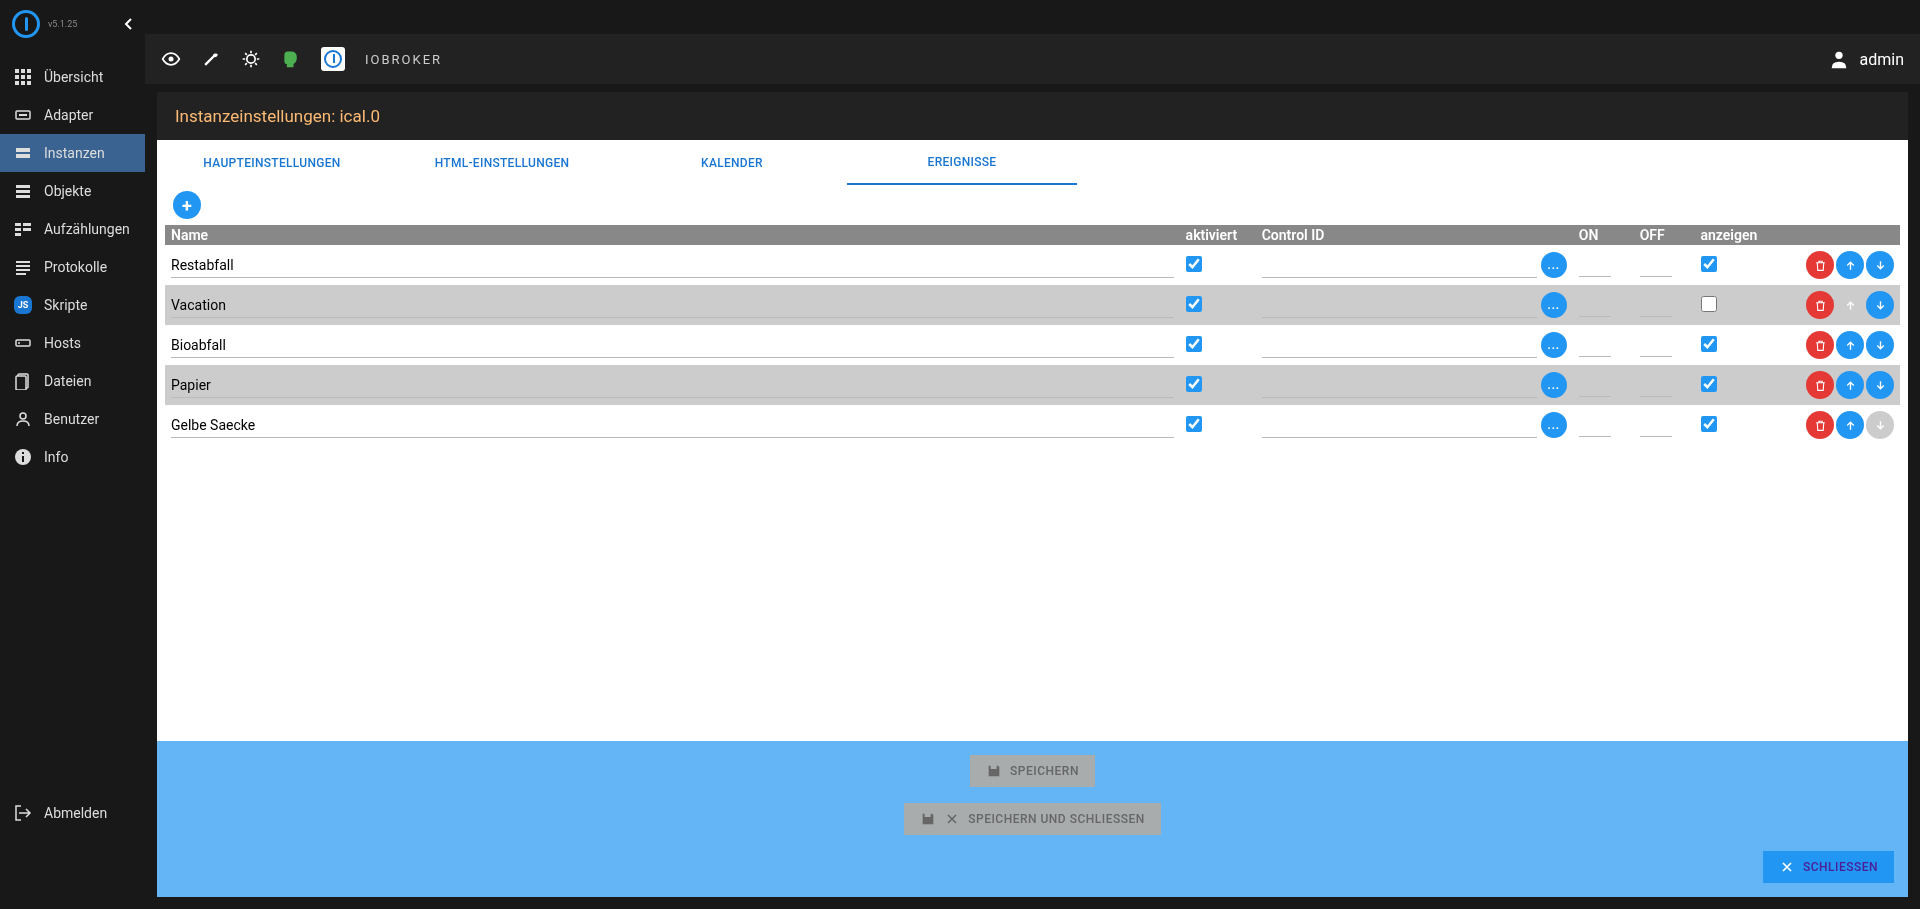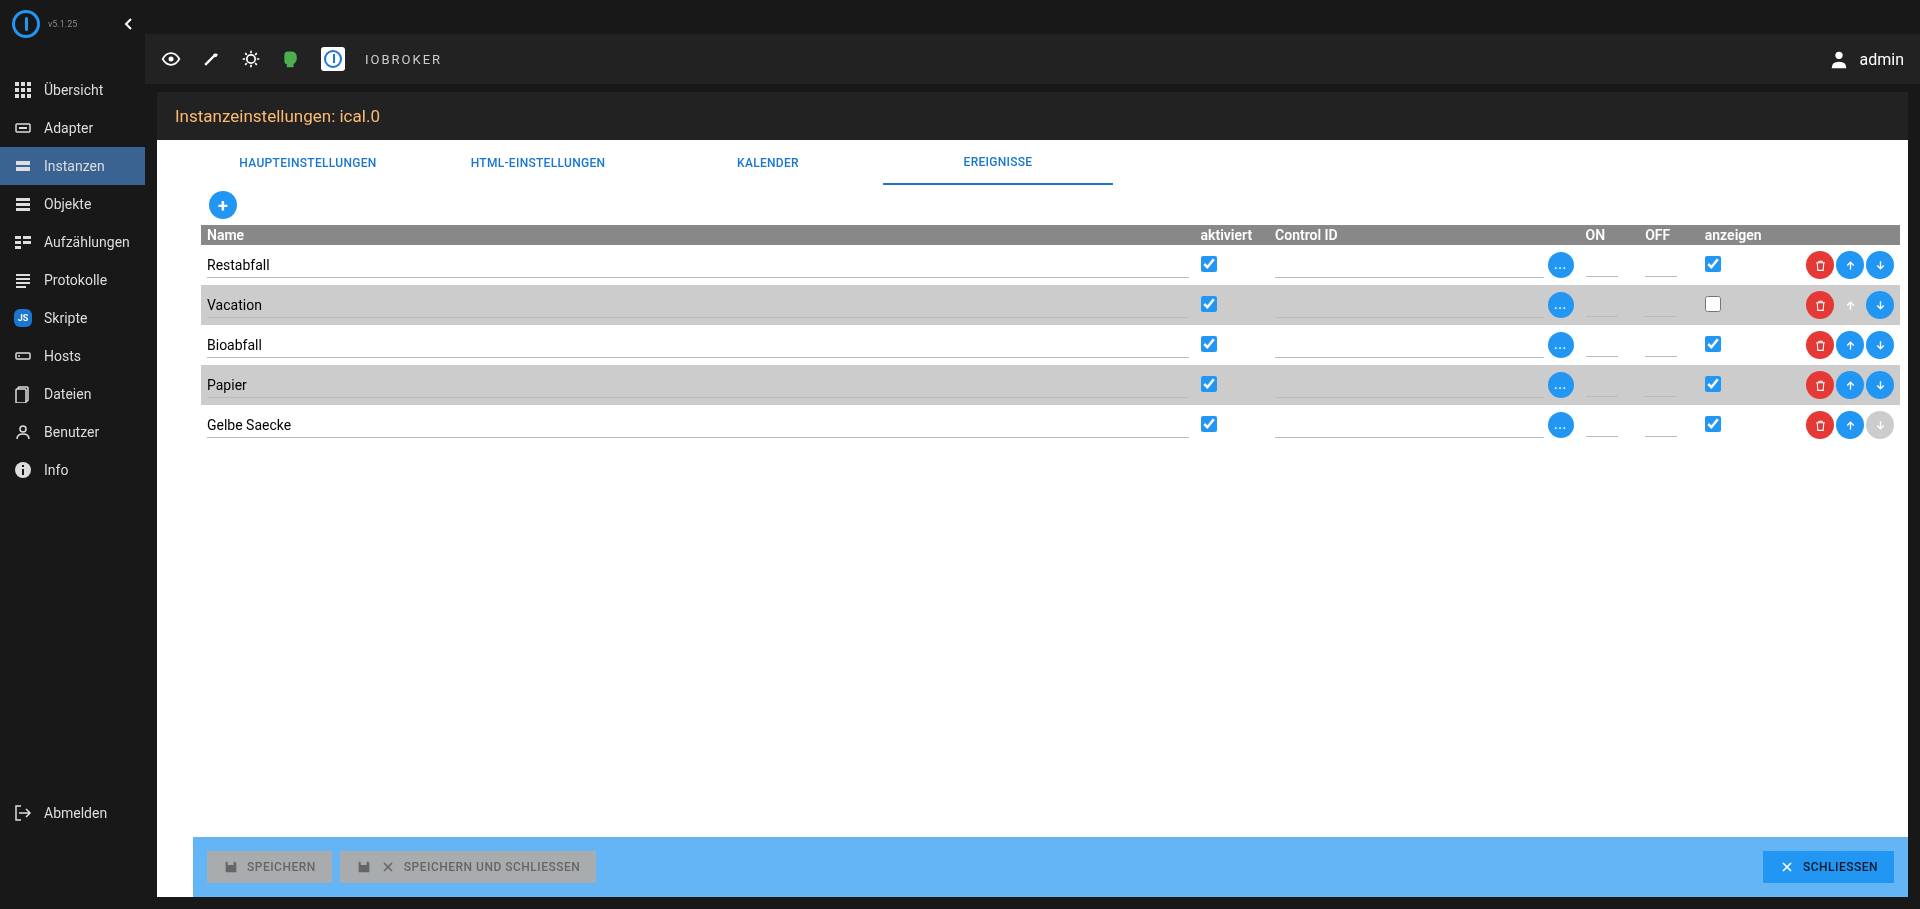--- a/index.html
+++ b/index.html
@@ -1,17 +1,17 @@
 <!DOCTYPE html>
 <html><head>
 <meta charset="utf-8">
 <style>
 * { margin: 0; padding: 0; box-sizing: border-box; font-family: -apple-system, BlinkMacSystemFont, "Segoe UI", Roboto, Arial, sans-serif; }
 body { background: #181818; color: #fff; width: 1920px; height: 909px; overflow: hidden; display: flex; }
-.sidebar { width: 145px; background: #181818; display: flex; flex-direction: column; gap: 13px; }
+.sidebar { width: 145px; background: #181818; display: flex; flex-direction: column; }
 .sidebar-header { display: flex; align-items: center; padding: 10px 12px; gap: 8px; }
 .logo-circle { width: 28px; height: 28px; border-radius: 50%; border: 3px solid #2196f3; display: flex; align-items: center; justify-content: center; position: relative; }
 .logo-circle::before { content: ""; position: absolute; width: 3px; height: 14px; background: #2196f3; border-radius: 2px; }
 .version { font-size: 9px; color: #888; }
 .collapse-icon { margin-left: auto; cursor: pointer; }
 .sidebar-nav { flex: 1; margin-top: 10px; }
 .sidebar-item { display: flex; align-items: center; gap: 12px; padding: 10px 14px; cursor: pointer; font-size: 14px; color: #ddd; }
 .sidebar-item.active { background: #3a6391; }
 .sidebar-item svg, .sidebar-item .icon { width: 18px; height: 18px; flex-shrink: 0; }
 .sidebar-footer { padding-bottom: 77px; }
@@ -19,44 +19,44 @@
 .topbar { height: 50px; background: #222; display: flex; align-items: center; padding: 16px 16px; gap: 20px; margin-top: 34px; }
 .topbar-icon { width: 20px; height: 20px; cursor: pointer; color: #fff; }
 .topbar-logo { width: 24px; height: 24px; background: #fff; border-radius: 3px; display: flex; align-items: center; justify-content: center; }
 .topbar-logo-inner { width: 18px; height: 18px; border: 2px solid #1976d2; border-radius: 50%; position: relative; }
 .topbar-logo-inner::before { content: ""; position: absolute; left: 7px; top: 2px; width: 2px; height: 9px; background: #1976d2; }
 .brand-text { font-size: 13px; letter-spacing: 2px; color: #ccc; }
 .user-section { margin-left: auto; display: flex; align-items: center; gap: 10px; }
 .user-icon { width: 22px; height: 22px; }
 .content { flex: 1; background: #181818; padding: 8px 12px 12px 12px; display: flex; flex-direction: column; }
 .content-title-bar { background: #222; padding: 14px 18px; font-size: 17px; color: #fdba74; }
-.white-panel { flex: 1; background: #fff; color: #333; display: flex; flex-direction: column; padding-left: 36px; }
+.white-panel { flex: 1; background: #fff; color: #333; display: flex; flex-direction: column; }
 .tabs { display: flex; height: 45px; }
 .tab { flex: 0 0 auto; width: 230px; display: flex; align-items: center; justify-content: center; font-size: 12px; font-weight: 500; letter-spacing: 0.3px; color: #1976d2; cursor: pointer; text-transform: uppercase; }
 .tab.active { border-bottom: 2px solid #1976d2; }
 .table-area { padding: 6px 4px 0 4px; flex: 1; }
 .add-btn { width: 28px; height: 28px; border-radius: 50%; background: #2196f3; color: #fff; display: flex; align-items: center; justify-content: center; margin: 0 0 6px 12px; cursor: pointer; font-size: 18px; font-weight: bold; }
 table { width: calc(100% - 8px); margin: 0 4px; border-collapse: collapse; table-layout: fixed; }
 th { background: #888; color: #fff; text-align: left; padding: 2px 6px; font-size: 14px; font-weight: 600; }
 td { padding: 6px 6px; font-size: 14px; vertical-align: middle; }
 tbody tr:nth-child(even) { background: #ccc; }
 .name-input { width: 100%; border: none; border-bottom: 1px solid #bbb; background: transparent; font-size: 14px; padding: 4px 0; outline: none; }
 .checkbox { width: 16px; height: 16px; accent-color: #2196f3; cursor: pointer; }
 .control-wrap { display: flex; align-items: center; gap: 4px; }
 .control-input { flex: 1; border: none; border-bottom: 1px solid #bbb; background: transparent; font-size: 14px; padding: 4px 0; outline: none; }
 .dots-btn { width: 26px; height: 26px; border-radius: 50%; background: #2196f3; color: #fff; display: flex; align-items: center; justify-content: center; cursor: pointer; font-size: 11px; font-weight: bold; letter-spacing: 1px; }
 .small-input { width: 32px; border: none; border-bottom: 1px solid #bbb; background: transparent; padding: 4px 0; outline: none; }
 .action-btns { display: flex; gap: 2px; justify-content: flex-end; }
 .circ-btn { width: 28px; height: 28px; border-radius: 50%; display: flex; align-items: center; justify-content: center; cursor: pointer; }
 .circ-btn.red { background: #e53935; color: #fff; }
 .circ-btn.blue { background: #2196f3; color: #fff; }
 .circ-btn.disabled { background: #ccc; color: #fff; cursor: default; }
-.footer-bar { background: #64b5f6; padding: 14px 14px; display: flex; gap: 8px; align-items: center; }
+.footer-bar { background: #64b5f6; padding: 14px 14px; display: flex; gap: 16px; align-items: center; flex-direction: column; }
 .footer-btn { display: flex; align-items: center; gap: 8px; padding: 8px 16px; background: #a9acad; color: #666; font-size: 12px; font-weight: 500; letter-spacing: 0.5px; cursor: pointer; text-transform: uppercase; }
-.footer-btn.close { background: #2196f3; color: #0f172a; margin-left: auto; }
+.footer-btn.close { background: #2196f3; color: #4c1d95; margin-left: auto; }
 svg { display: block; }
 </style>
 </head>
 <body>
 
 <div class="sidebar">
   <div class="sidebar-header">
     <div class="logo-circle"></div>
     <span class="version">v5.1.25</span>
     <span class="collapse-icon">

